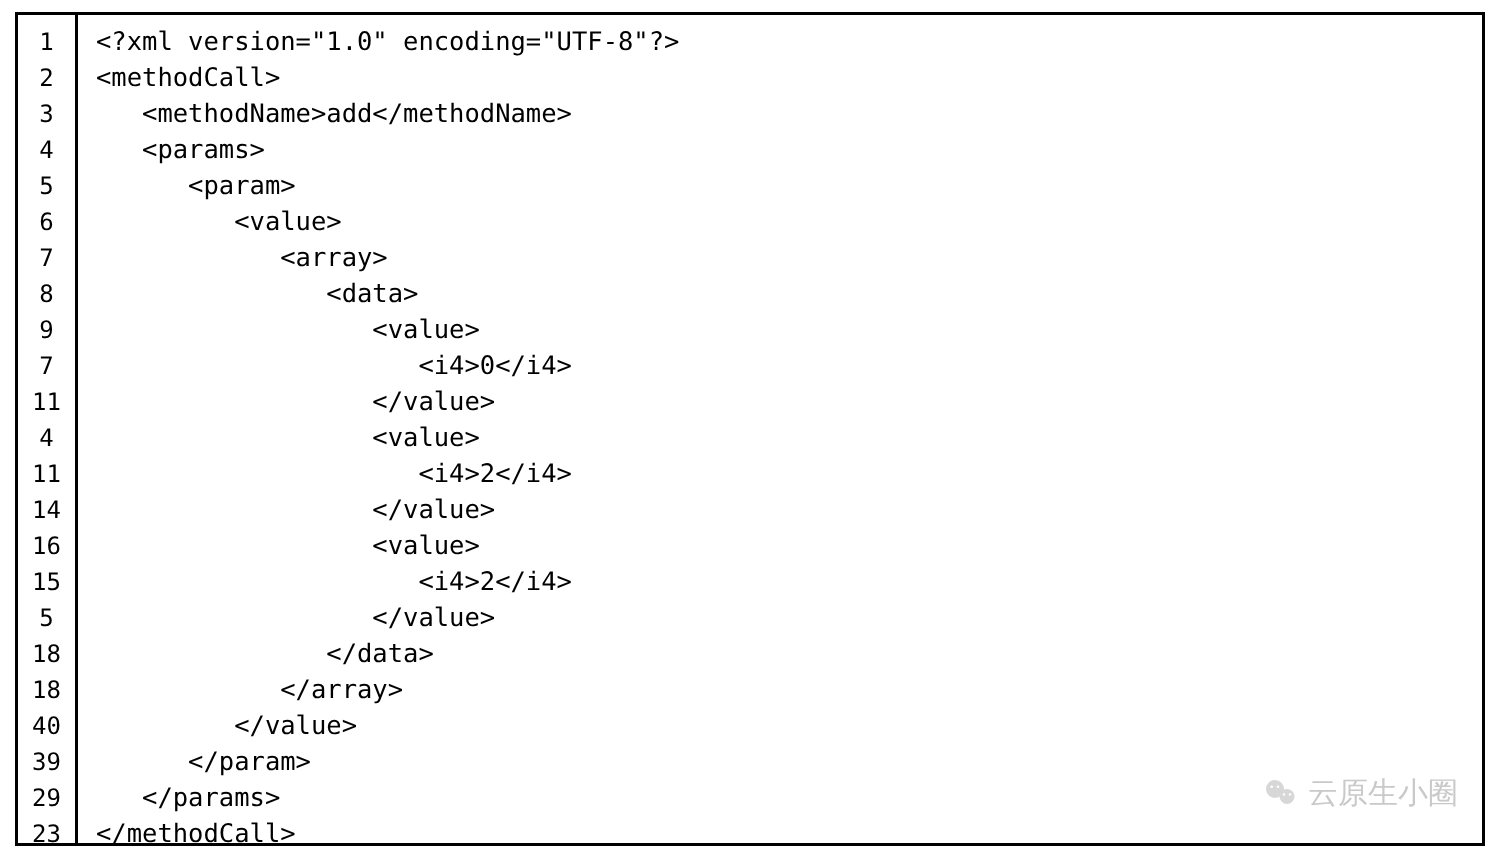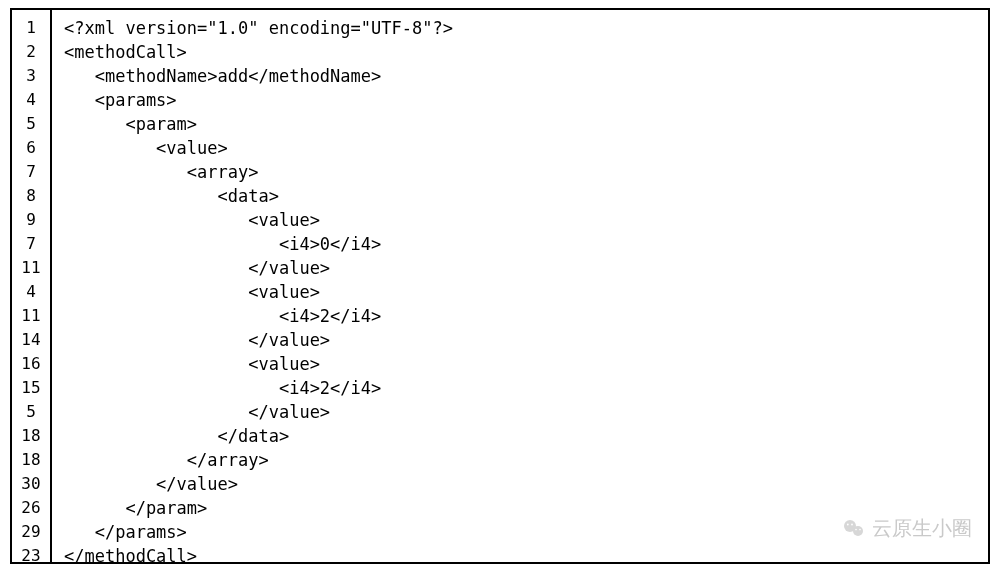--- a/index.html
+++ b/index.html
@@ -78,22 +78,22 @@
       <div>7</div>
       <div>11</div>
       <div>4</div>
       <div>11</div>
       <div>14</div>
       <div>16</div>
       <div>15</div>
       <div>5</div>
       <div>18</div>
       <div>18</div>
-      <div>30</div>
-      <div>26</div>
+      <div>40</div>
+      <div>39</div>
       <div>29</div>
       <div>23</div>
     </div>
   <div class="code">
     <pre>&lt;?xml version="1.0" encoding="UTF-8"?&gt;
 &lt;methodCall&gt;
    &lt;methodName&gt;add&lt;/methodName&gt;
    &lt;params&gt;
       &lt;param&gt;
          &lt;value&gt;

